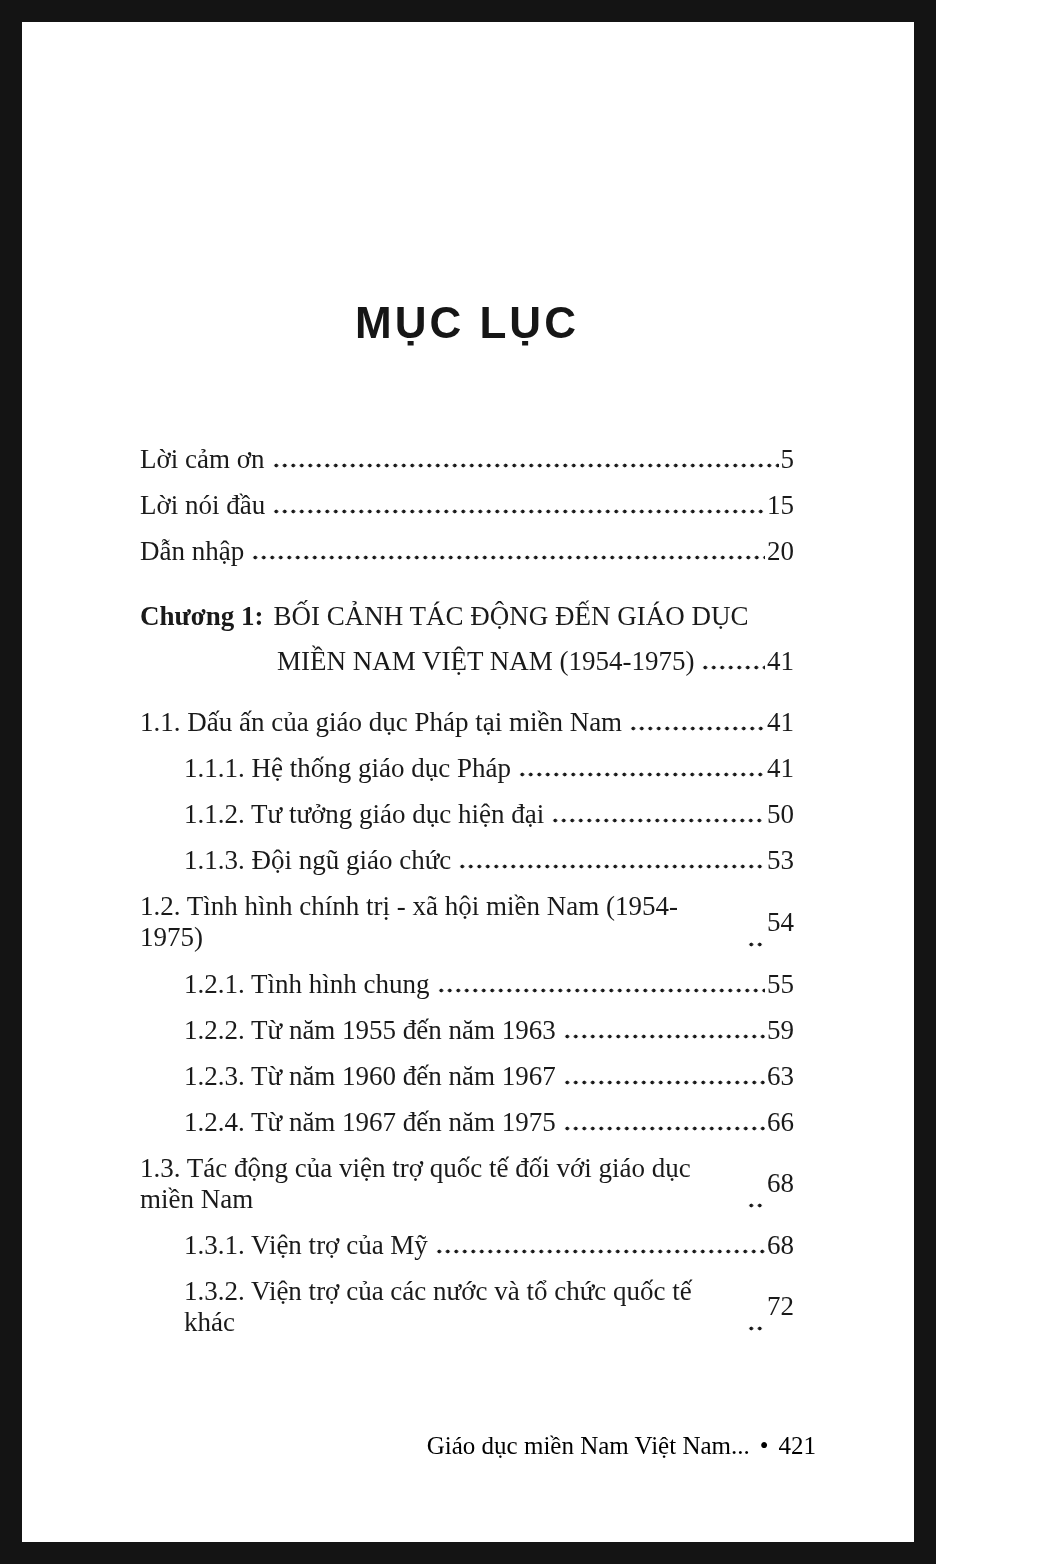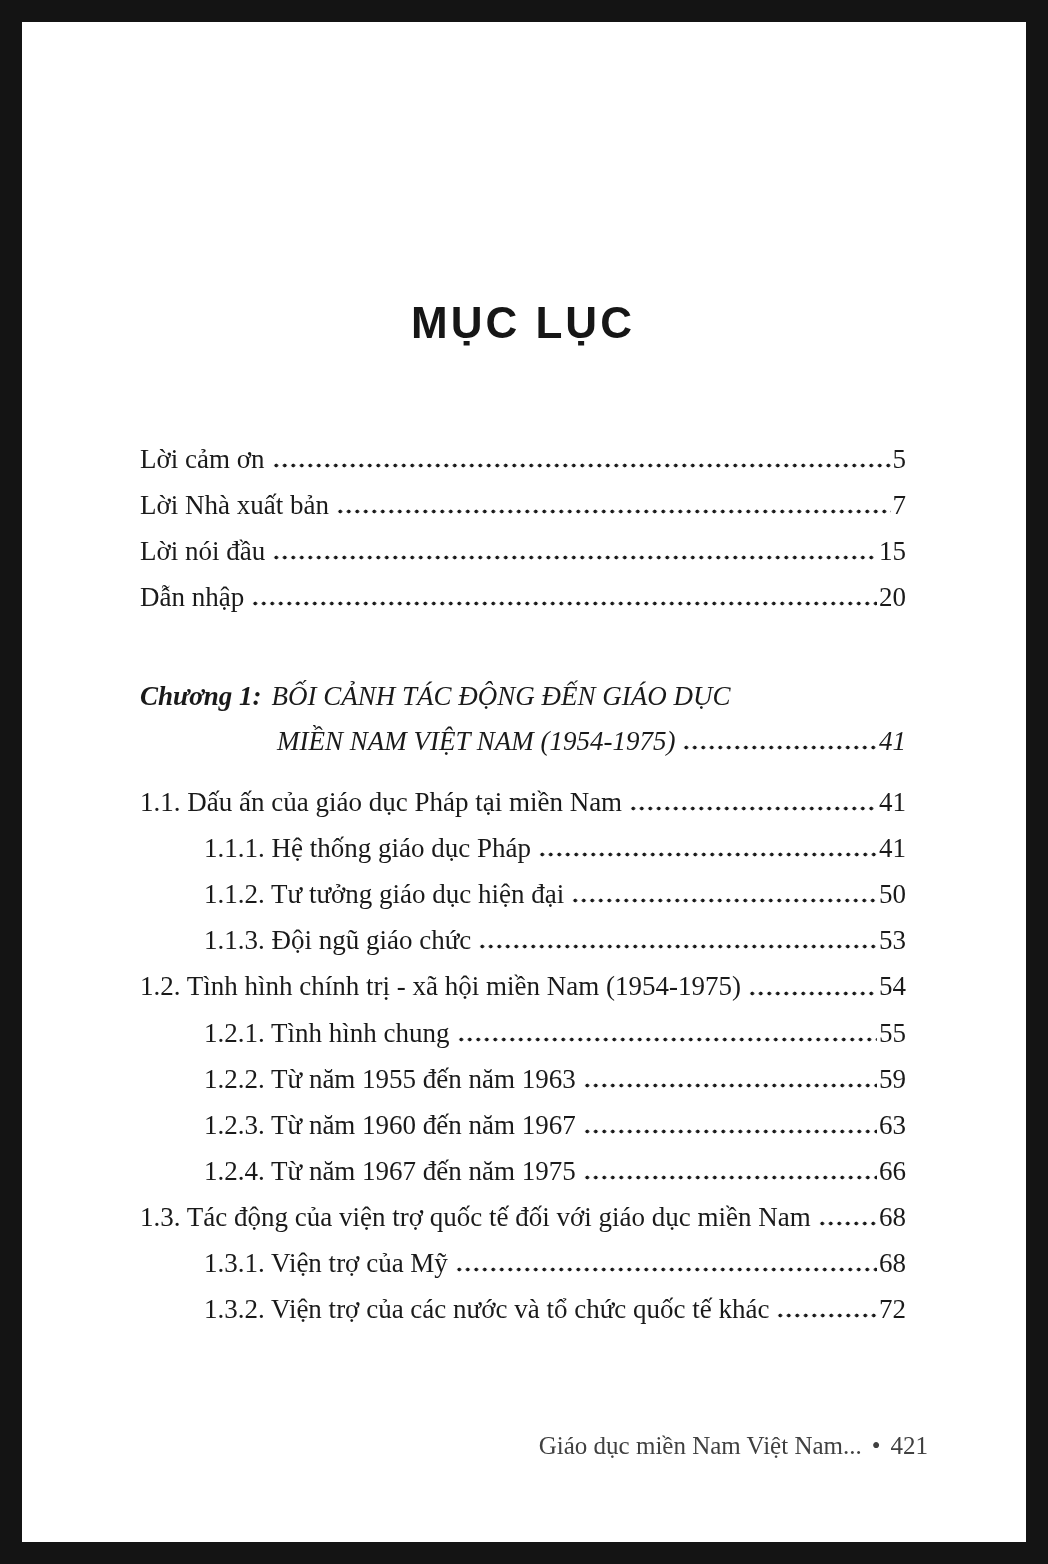--- a/index.html
+++ b/index.html
@@ -4,21 +4,21 @@
 <style>
   html, body { margin: 0; padding: 0; background: #ffffff; }
   body {
     width: 1048px; height: 1564px;
     font-family: "Liberation Serif", serif;
     color: #1a1a1a;
     -webkit-font-smoothing: antialiased;
   }
   .frame {
     box-sizing: border-box;
-    width: 1048px; height: 1564px;
+    width: 936px; height: 1564px;
     border: 22px solid #141414;
     background: #ffffff;
     position: relative;
     overflow: hidden;
   }
   .page {
     box-sizing: border-box;
     padding: 276px 120px 0 118px;
   }
   .title {
@@ -43,60 +43,55 @@
     flex: 1;
     align-self: flex-end;
     height: 7px;
     min-width: 18px;
     margin: 0 2px 6px 7px;
     background-image: radial-gradient(circle, #1a1a1a 1.7px, transparent 2.2px);
     background-size: 8.5px 7px;
     background-repeat: repeat-x;
     background-position: left center;
   }
-  .chapter { margin-top: 68px; font-style: italic; }
+  .chapter { margin-top: 34px; }
   .chapter-line1 {
     font-size: 27px;
     line-height: 1.15;
     margin-bottom: 14px;
     white-space: nowrap;
   }
   .chapter-prefix { font-weight: 700; margin-right: 10px; }
   .chapter-line2 { margin-left: 137px; }
   .sections { margin-top: 30px; }
-  .toc-row.level-2 { margin-left: 64px; }
+  .toc-row.level-2 { margin-left: 44px; }
   .footer {
     position: absolute;
     right: 98px;
     bottom: 82px;
     font-size: 25px;
     display: flex;
     align-items: flex-start;
     gap: 10px;
-    color: #404040;
+    color: #000000;
   }
 </style>
 </head>
 <body>
 
 <div class="frame">
   <div class="page">
 
     <h1 class="title">MỤC LỤC</h1>
 
     <div>
         <div class="toc-row">
           <span class="toc-label">Lời cảm ơn</span>
           <span class="leader"></span>
           <span class="toc-page">5</span>
-        </div>
-        <div class="toc-row">
-          <span class="toc-label">Lời Nhà xuất bản</span>
-          <span class="leader"></span>
-          <span class="toc-page">7</span>
         </div>
         <div class="toc-row">
           <span class="toc-label">Lời nói đầu</span>
           <span class="leader"></span>
           <span class="toc-page">15</span>
         </div>
         <div class="toc-row">
           <span class="toc-label">Dẫn nhập</span>
           <span class="leader"></span>
           <span class="toc-page">20</span>

